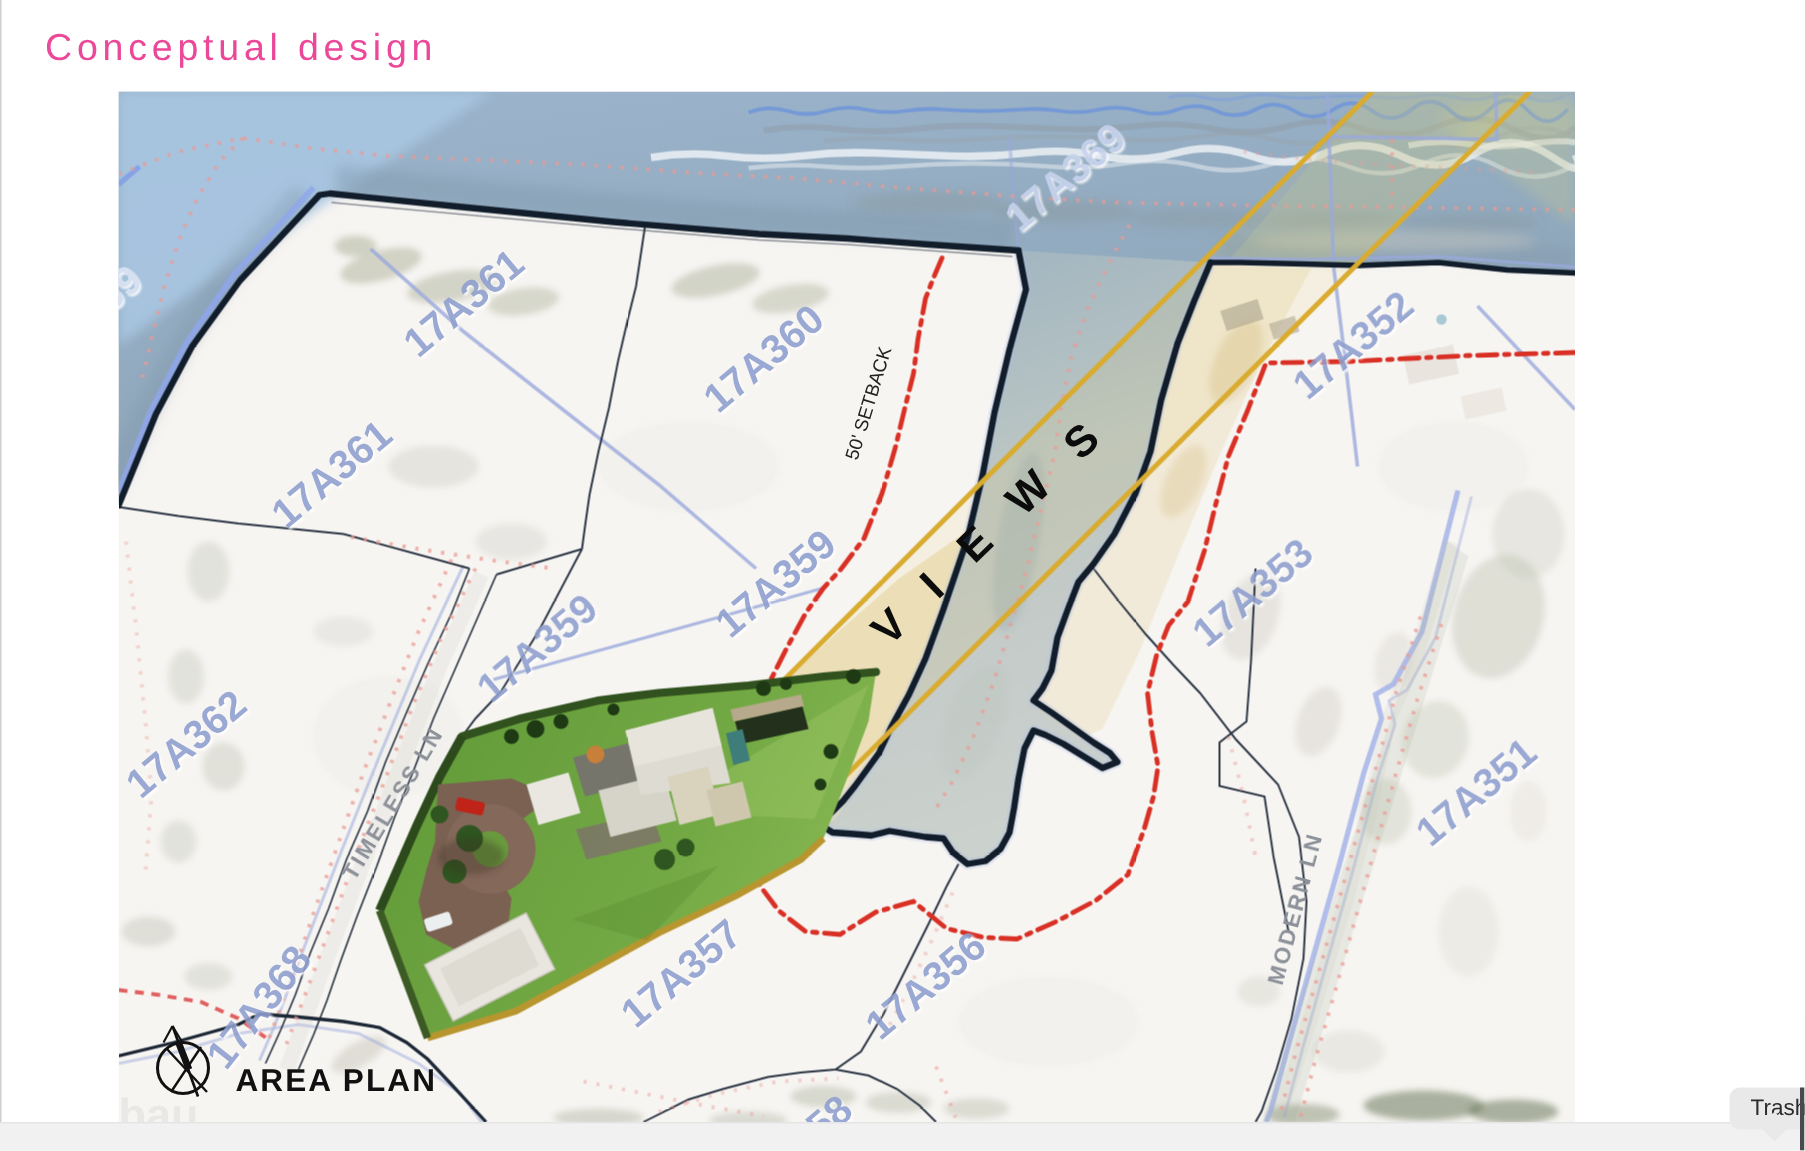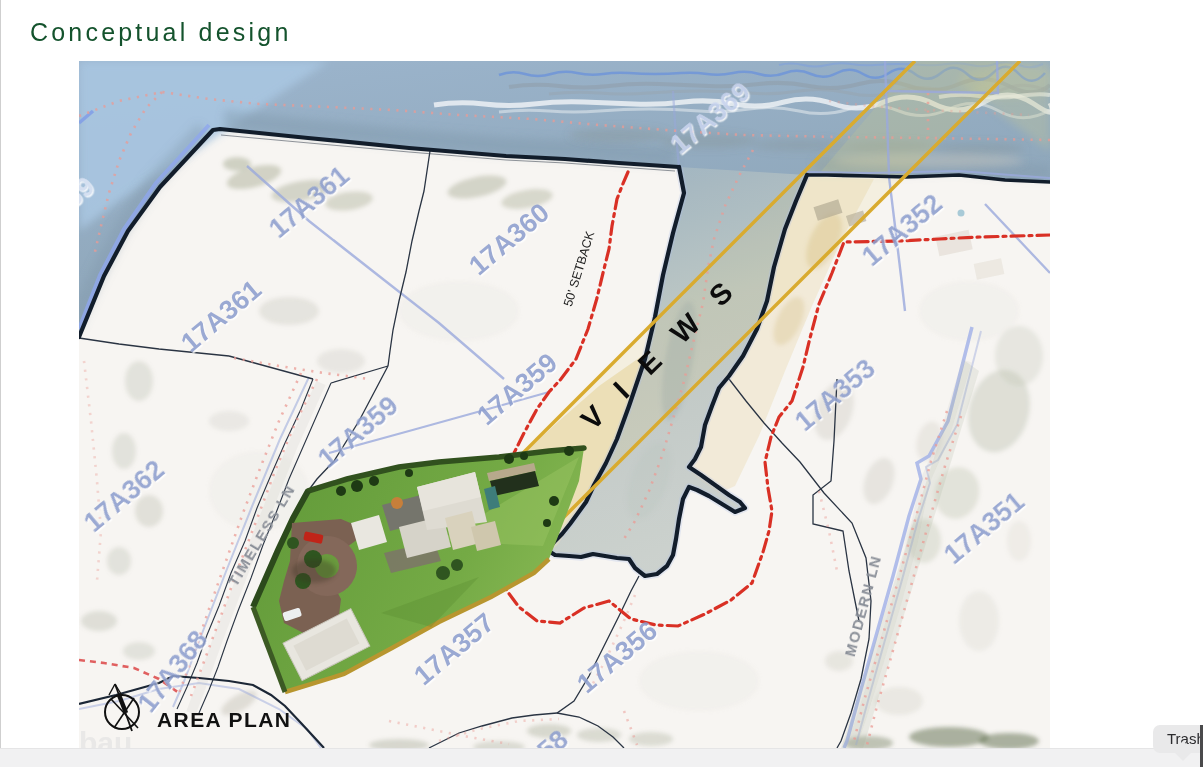--- a/index.html
+++ b/index.html
@@ -1,18 +1,18 @@
 <!DOCTYPE html>
 <html><head>
 <meta charset="utf-8">
 <style>
 html,body{margin:0;padding:0;width:1203px;height:767px;overflow:hidden;background:#fff}
 body{font-family:"Liberation Sans",sans-serif;position:relative}
 #leftedge{position:absolute;left:0;top:0;width:1px;height:767px;background:#cfcfcf}
-#title{position:absolute;left:30px;top:18px;font-size:25px;color:#14532d;letter-spacing:3.2px}
+#title{position:absolute;left:30px;top:18px;font-size:25px;color:#ec4899;letter-spacing:3.2px}
 #map{position:absolute;left:79px;top:61px;width:971px;height:687px}
 #bstrip{position:absolute;left:0;top:748px;width:1203px;height:19px;background:#f1f1f2;border-top:1px solid #e5e5e6}
 #tip{position:absolute;left:1153px;top:725px;width:62px;height:28px;background:#e9e9ea;border-radius:7px;font-size:15px;color:#2b2b2e;line-height:28px;padding-left:14px;box-sizing:border-box}
 #tiptail{position:absolute;left:1176px;top:744px;width:14px;height:14px;background:#e9e9ea;transform:rotate(45deg)}
 #rbar{position:absolute;left:1200px;top:725px;width:3px;height:42px;background:#4a4a4c}
 </style>
 </head>
 <body>
 <div id="leftedge"></div>
 <div id="title">Conceptual design</div>

